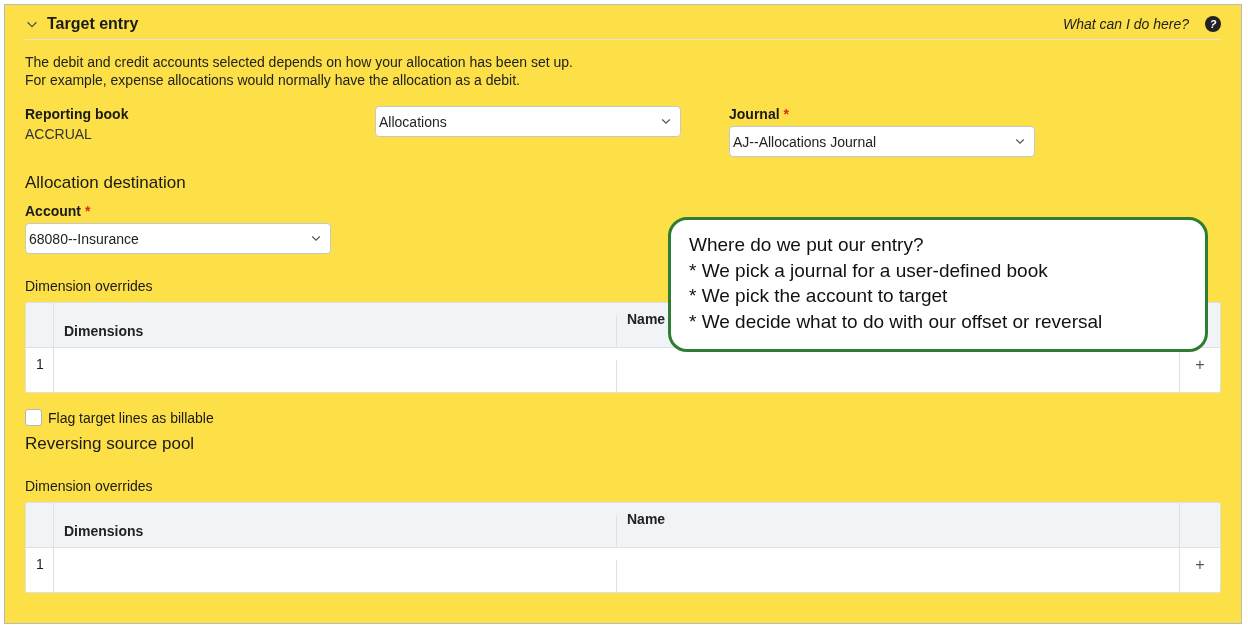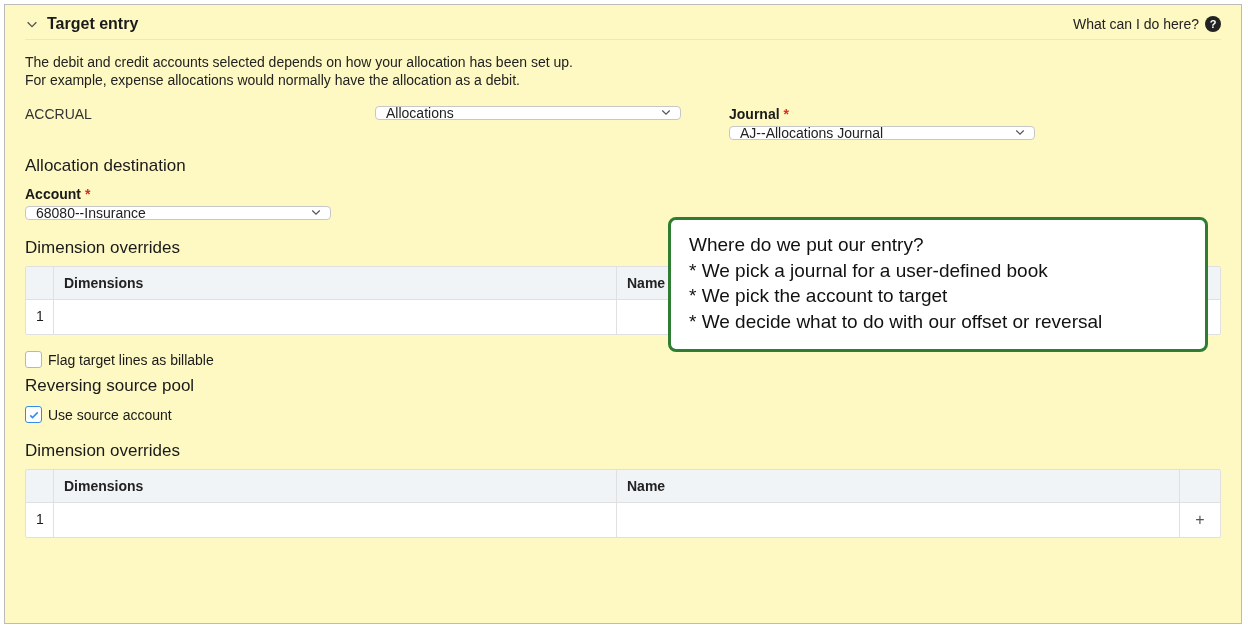--- a/index.html
+++ b/index.html
@@ -9,21 +9,21 @@
     font-size: 14px;
     color: #1a1a1a;
     background: #fff;
   }
   .frame {
     border: 1px solid #bbb;
     margin: 4px;
     width: 1238px;
     height: 620px;
     position: relative;
-    background: #fef9c3;
+    background: #fde047;
   }
   .inner {
     padding: 10px 20px 20px 20px;
   }
   .section-header {
     display: flex;
     align-items: center;
     justify-content: space-between;
     border-bottom: 1px solid #e5e5e5;
     padding-bottom: 6px;
@@ -35,23 +35,24 @@
     gap: 8px;
   }
   .chevron svg { display: block; }
   .section-title {
     font-size: 16px;
     font-weight: 600;
   }
   .help-link {
     display: flex;
     align-items: flex-start;
-    gap: 6px;
+    gap: 16px;
     color: #222;
     font-size: 14px;
+    font-style: italic;
   }
   .help-link .qicon {
     display: inline-flex;
     width: 16px; height: 16px;
     border-radius: 50%;
     background: #222;
     color: #fff;
     align-items: center;
     justify-content: center;
     font-size: 11px;
@@ -77,24 +78,24 @@
     color: #1a1a1a;
     display: block;
     margin-bottom: 4px;
   }
   .required { color: #d92d20; padding-left: 4px; }
   .static-value {
     font-size: 14px;
     color: #333;
   }
   .dropdown {
-    height: 14px;
+    height: 31px;
     border: 1px solid #c7c7c7;
     border-radius: 4px;
-    padding: 3px 28px 3px 10px;
+    padding: 3px 28px 3px 3px;
     background: #fff;
     font-size: 14px;
     color: #222;
     position: relative;
     display: flex;
     align-items: center;
     cursor: pointer;
   }
   .dropdown .dd-chevron {
     position: absolute;
@@ -104,40 +105,40 @@
     color: #555;
   }
   .w-306 { width: 306px; }
   .subheading {
     font-size: 17px;
     font-weight: 400;
     color: #1a1a1a;
     margin: 16px 0 10px 0;
   }
   .subheading.sm {
-    font-size: 17px;
-    margin: 18px 0 8px 0;
+    font-size: 14px;
+    margin: 24px 0 8px 0;
   }
   .table {
     border: 1px solid #e0e0e0;
     border-radius: 2px;
     overflow: hidden;
   }
   .thead {
     display: flex;
     background: #f1f4f7;
     border-bottom: 1px solid #e0e0e0;
   }
   .th, .td {
     padding: 8px 10px;
     font-size: 14px;
   }
   .th { font-weight: 600; color: #222; }
   .th-num, .td-num { width: 28px; text-align: right; border-right: 1px solid #e0e0e0; }
-  .th-dim, .td-dim { flex: 1; border-right: 1px solid #e0e0e0; }
+  .th-dim, .td-dim { flex: 1; border-right: 1px solid #e0e0e0; margin-top: 12px; }
   .th-name, .td-name { flex: 1; border-right: 1px solid #e0e0e0; }
   .th-act, .td-act { width: 40px; text-align: center; }
   .tbody-row {
     display: flex;
     background: #fff;
   }
   .td { min-height: 32px; }
   .plus-icon { color: #555; font-size: 16px; }
   .check-row {
     display: flex;
@@ -157,21 +158,21 @@
   }
   .chk.checked {
     border-color: #338ce8;
   }
   .chk.checked svg { display: block; }
   .chk svg { display: none; }
   .callout {
     position: absolute;
     border: 3px solid #2e7d32;
     background: #fff;
-    border-radius: 8px;
+    border-radius: 19px;
     padding: 12px 18px 14px 18px;
     left: 663px;
     top: 212px;
     width: 540px;
     font-size: 19px;
     line-height: 1.35;
     color: #111;
   }
 </style>
 </head>
@@ -195,20 +196,21 @@
       </div>
     </div>
 
     <div class="intro">
       <p>The debit and credit accounts selected depends on how your allocation has been set up.</p>
       <p>For example, expense allocations would normally have the allocation as a debit.</p>
     </div>
 
     <div class="form-row">
       <div class="form-col col-1">
+        <span class="field-label">Reporting book</span>
         <span class="static-value">ACCRUAL</span>
       </div>
       <div class="form-col col-2">
         <div class="dropdown w-306">
           <span>Allocations</span>
           <span class="dd-chevron">
             <svg width="12" height="12" viewBox="0 0 16 16">
                 <path d="M3 6l5 5 5-5" fill="none" stroke="#555" stroke-width="1.6"></path>
               </svg>
           </span>
@@ -260,28 +262,20 @@
 
     <div class="check-row">
       <span class="chk">
         
       </span>
       <span>Flag target lines as billable</span>
     </div>
 
     <div class="subheading" style="margin-top:6px;">Reversing source pool</div>
 
-    <div class="check-row" style="margin-top:8px;">
-      <span class="chk checked">
-        <svg width="12" height="12" viewBox="0 0 16 16">
-            <path d="M3 8.5l3 3 7-7" fill="none" stroke="#338ce8" stroke-width="2"></path>
-          </svg>
-      </span>
-      <span>Use source account</span>
-    </div>
 
     <div class="subheading sm">Dimension overrides</div>
 
     <div class="table">
       <div class="thead">
         <div class="th th-num"></div>
         <div class="th th-dim">Dimensions</div>
         <div class="th th-name">Name</div>
         <div class="th th-act"></div>
       </div>

